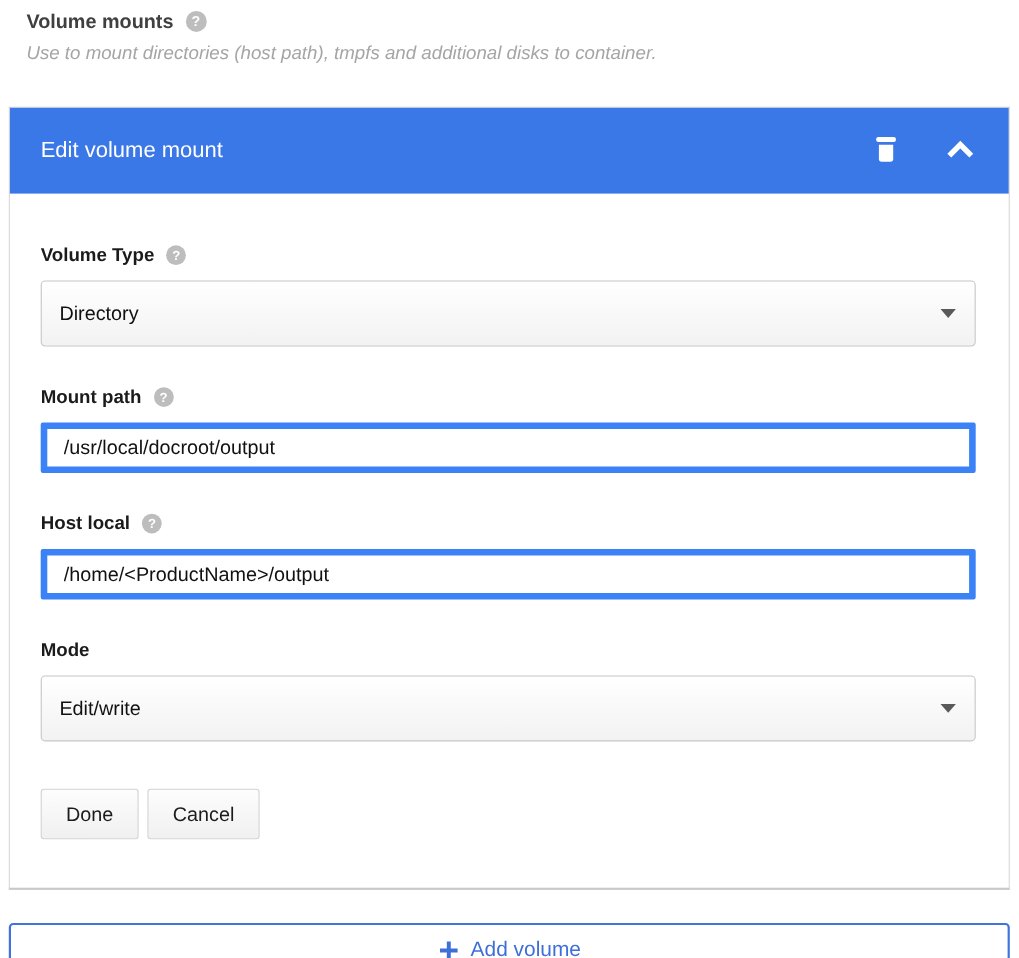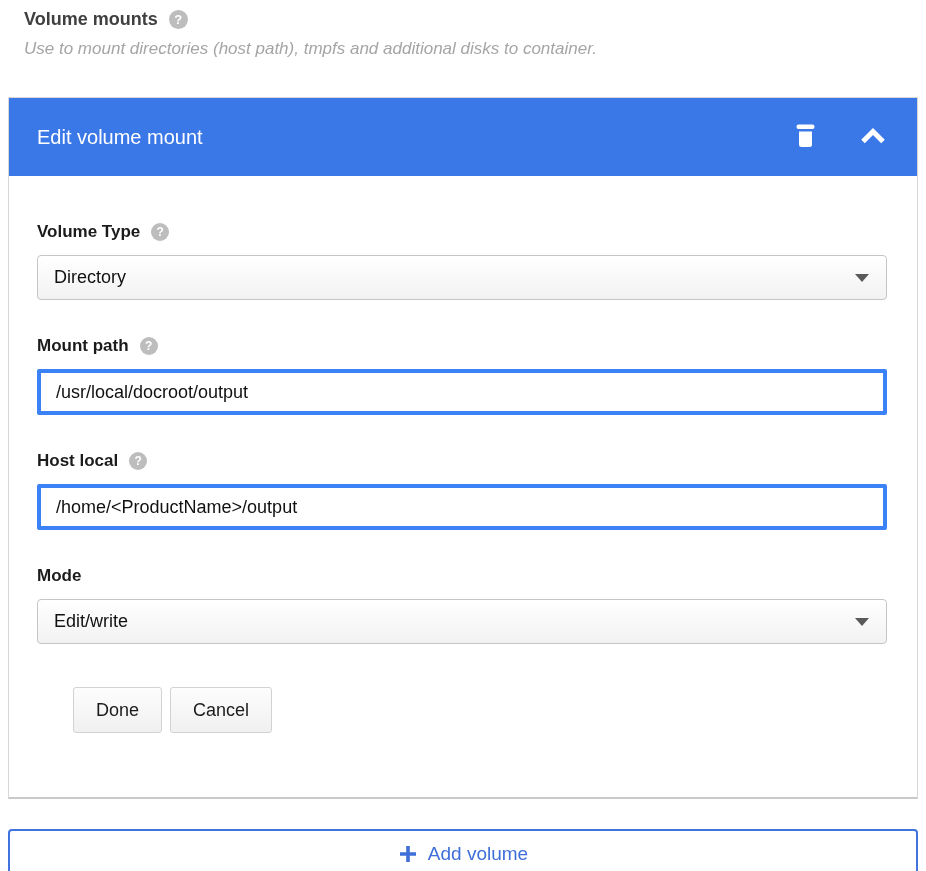--- a/index.html
+++ b/index.html
@@ -81,38 +81,38 @@
     border: none;
     padding: 0;
     margin: 0;
     display: flex;
     align-items: center;
     cursor: pointer;
   }
 
   
   .card-body {
-    padding: 46px 30px 64px 28px;
+    padding: 46px 30px 44px 28px;
   }
   .field { margin-bottom: 36px; }
   .field-label-row {
     display: flex;
     align-items: center;
     gap: 11px;
     margin-bottom: 13px;
   }
   .field-label {
     font-size: 17px;
     font-weight: bold;
     color: #1b1b1b;
   }
   .help-icon.small { width: 18px; height: 18px; font-size: 12px; }
 
   .select-box {
-    height: 45px;
+    height: 60px;
     border: 1px solid #c5c5c5;
     border-radius: 4px;
     background: linear-gradient(#ffffff, #f2f2f2);
     display: flex;
     align-items: center;
     justify-content: space-between;
     padding: 0 17px 0 16px;
     font-size: 18px;
     color: #111111;
     cursor: pointer;
@@ -121,34 +121,33 @@
     width: 0;
     height: 0;
     border-left: 7px solid transparent;
     border-right: 7px solid transparent;
     border-top: 8px solid #5a5a5a;
   }
 
   .text-input {
     width: 100%;
     height: 46px;
-    border: 4px solid #3b82f6;
+    border: 6px solid #3b82f6;
     border-radius: 2px;
     padding: 0 15px;
     font-size: 18px;
     color: #111111;
     background: #ffffff;
     font-family: "Liberation Sans", sans-serif;
   }
 
   .btn-row {
     display: flex;
     gap: 8px;
     margin-top: 43px;
-    margin-left: 36px;
   }
   .btn {
     height: 46px;
     padding: 0 22px;
     font-size: 18px;
     color: #1b1b1b;
     background: linear-gradient(#fdfdfd, #f0f0f0);
     border: 1px solid #d2d2d2;
     border-radius: 3px;
     font-family: "Liberation Sans", sans-serif;

